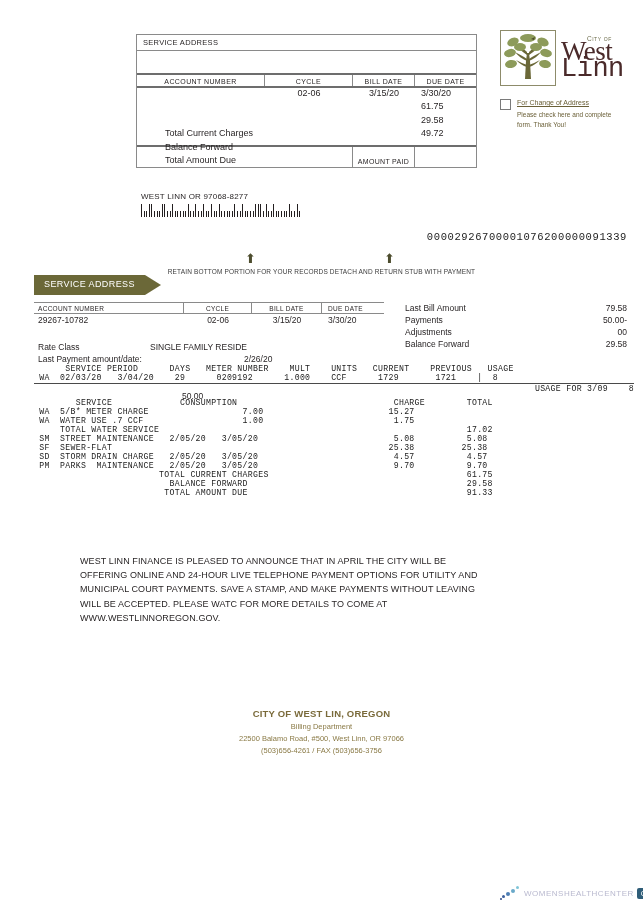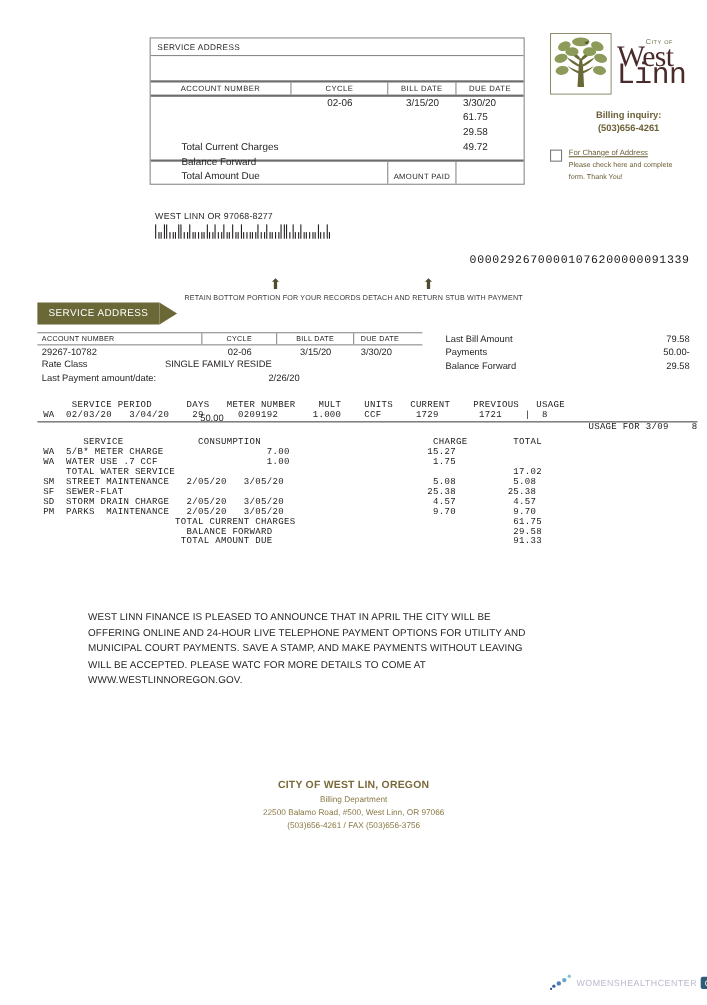--- a/index.html
+++ b/index.html
@@ -78,21 +78,21 @@
   
   #acctstrip { position:absolute; left:34px; top:302px; width:350px; }
   .as-hdr { display:flex; border-top:1px solid #8a8a8a; border-bottom:1px solid #8a8a8a; height:12px; }
   .as-hdr span { font-size:6.5px; letter-spacing:.3px; padding-top:2px; border-right:1px solid #8a8a8a; }
   .as-hdr span:last-child { border-right:none; }
   .h1 { width:150px; padding-left:4px; } .h2 { width:68px; text-align:center; }
   .h3 { width:70px; text-align:center; } .h4 { width:62px; padding-left:6px; }
   .as-row { display:flex; font-size:8.5px; height:12px; padding-top:1px; }
   .r1 { width:150px; padding-left:4px; } .r2 { width:68px; text-align:center; }
   .r3 { width:70px; text-align:center; } .r4 { width:62px; padding-left:6px; }
-  .rate-row { display:flex; font-size:8.5px; height:12px; }
+  .rate-row { display:flex; font-size:8.5px; height:12px;margin-top:16px; }
   .rate-lbl { width:116px; padding-left:4px; } .rate-val { }
   .lastpay-row { display:flex; font-size:8.5px; height:12px; }
   .lp-lbl { width:148px; padding-left:4px; } .lp-amt { width:62px;margin-top:37px; } .lp-date { }
 
   
   #rsum { position:absolute; left:405px; top:303px; width:222px; font-size:8.5px; }
   .rs-row { display:flex; height:12px; }
   .rs-lbl { flex:1; } .rs-val { width:62px; text-align:right; }
 
   
@@ -195,24 +195,20 @@
           <path d="M30 8 l4 -2 l-1 3 z" fill="#4a4a2a"></path>
         </svg>
       </div>
       <div class="wordmark">
         <div class="cityof">City of</div>
         <span class="wl1">West</span>
         <span class="wl2">Linn</span>
       </div>
     </div>
 
-    <div class="billing-inq">
-      <div>Billing inquiry:</div>
-      <div>(503)656-4261</div>
-    </div>
 
     <div class="chg-addr">
       <div class="chk-box"></div>
       <div class="chg-txt">
         <span class="chg-title">For Change of Address</span>
         <span>Please check here and complete</span><br>
         <span>form. Thank You!</span>
       </div>
     </div>
   </div>
@@ -323,20 +319,24 @@
 </div>
 
 <div id="rsum">
   <div class="rs-row">
     <div class="rs-lbl">Last Bill Amount</div>
     <div class="rs-val">79.58</div>
   </div>
   <div class="rs-row">
     <div class="rs-lbl">Payments</div>
     <div class="rs-val">50.00-</div>
+  </div>
+  <div class="rs-row">
+    <div class="rs-lbl">Adjustments</div>
+    <div class="rs-val">00</div>
   </div>
   <div class="rs-row">
     <div class="rs-lbl">Balance Forward</div>
     <div class="rs-val">29.58</div>
   </div>
 </div>
 
 <div id="metertbl">
   <div class="mono m-hdr">      SERVICE PERIOD      DAYS   METER NUMBER    MULT    UNITS   CURRENT    PREVIOUS   USAGE</div>
   <div class="mono m-row"> WA  02/03/20   3/04/20    29      0209192      1.000    CCF      1729       1721    |  8</div>

